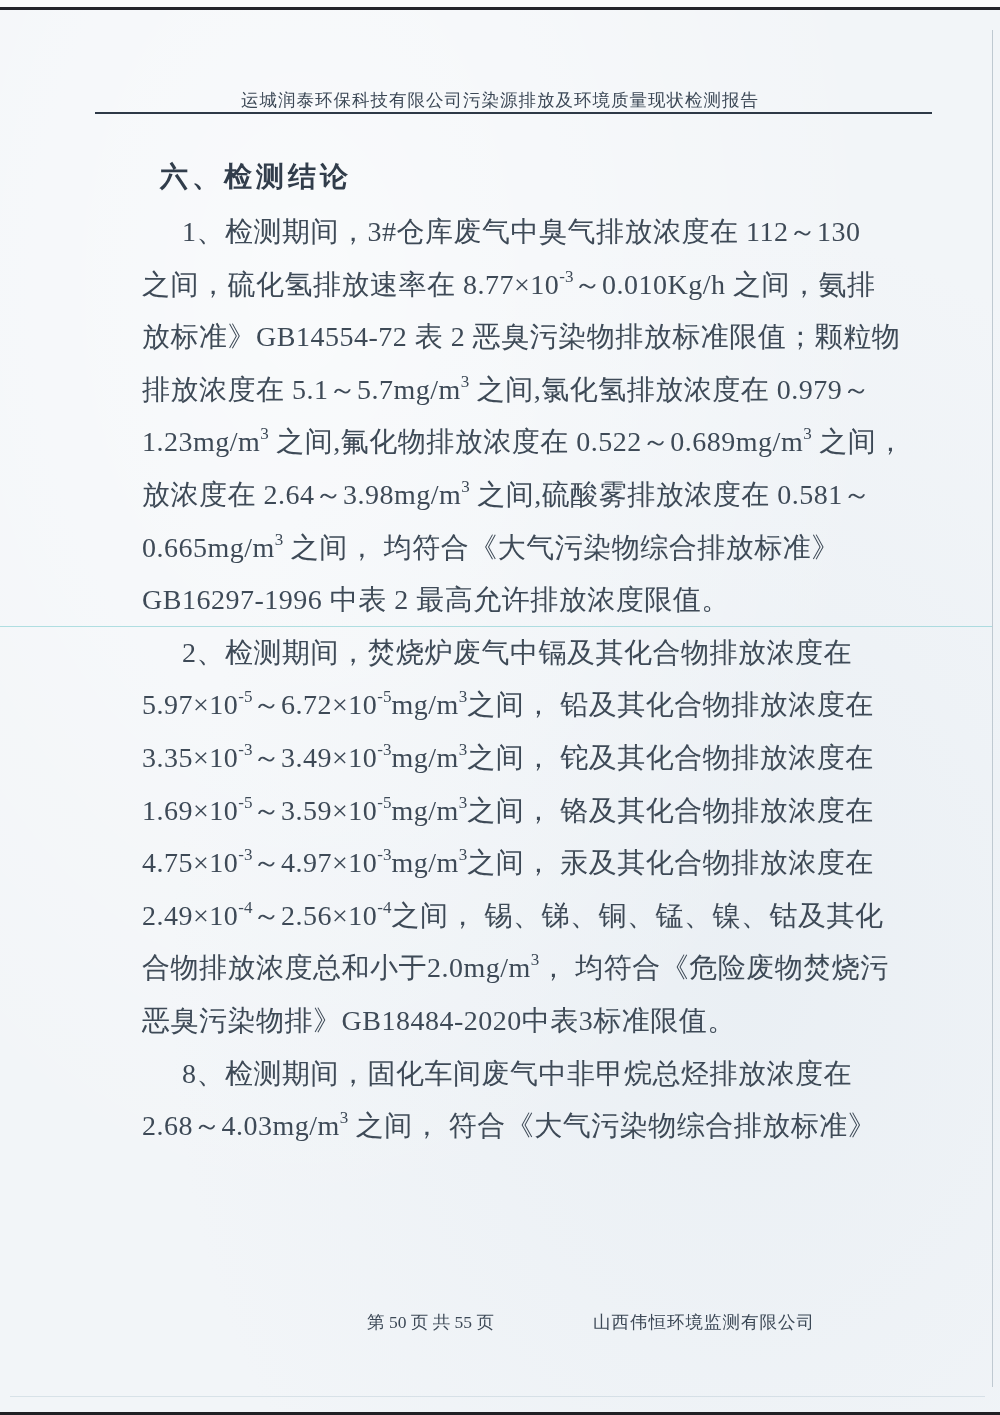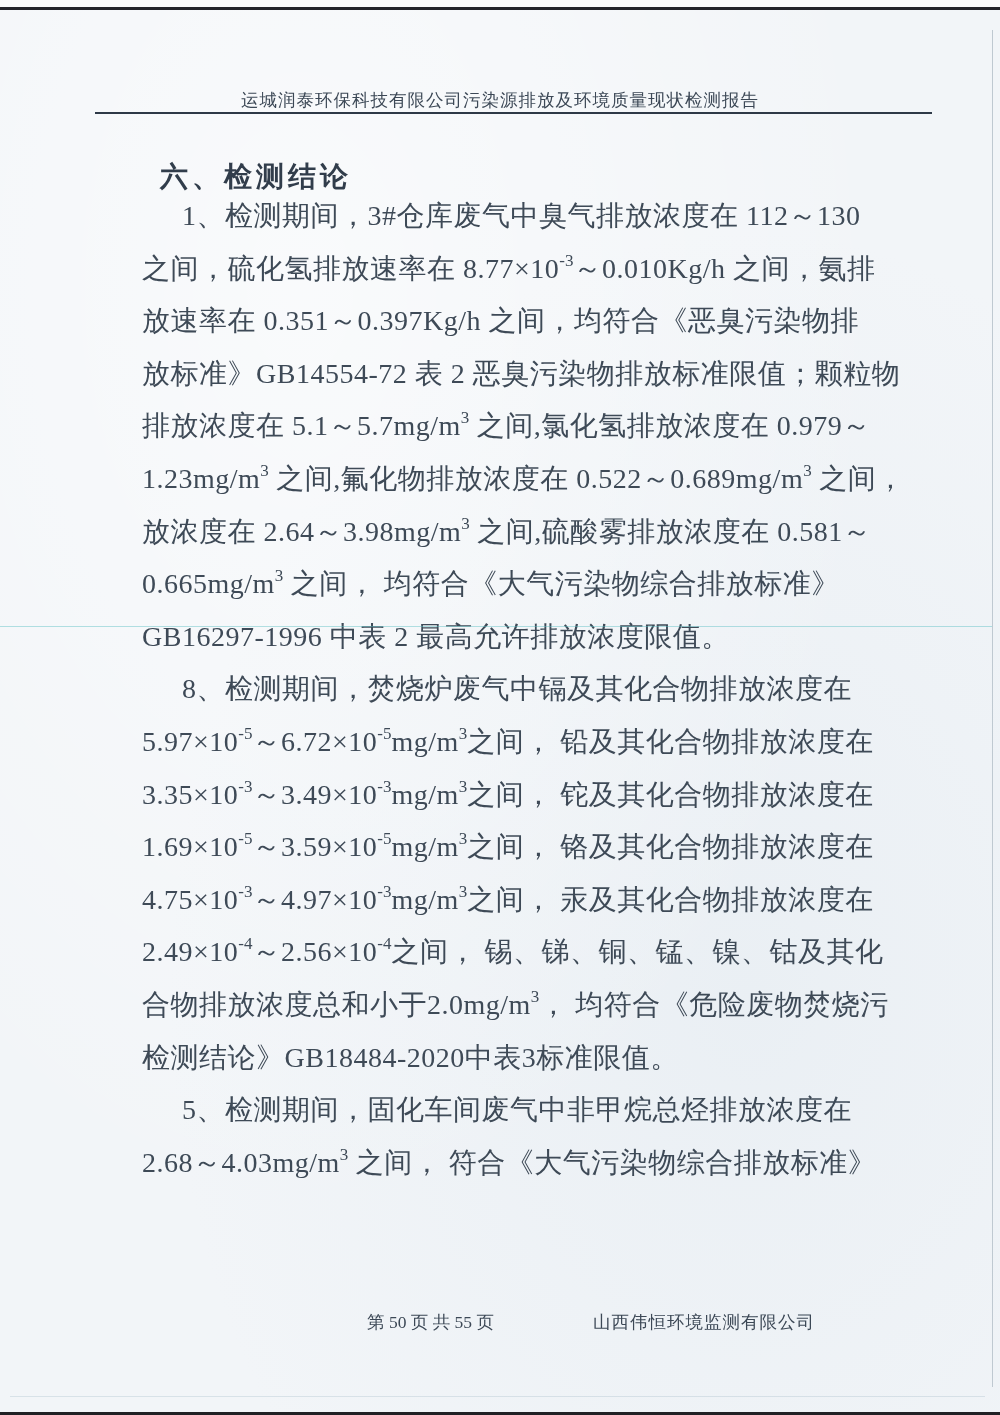--- a/index.html
+++ b/index.html
@@ -51,21 +51,21 @@
   }
   .section-title {
     position: absolute; top: 132px; left: 144px;
     margin: 16px;
     font-size: 28px;
     font-weight: bold;
     letter-spacing: 4px;
     color: #313d4b;
   }
   .body-text {
-    position: absolute; top: 180px; left: 142px; width: 726px;
+    position: absolute; top: 196px; left: 142px; width: 726px;
     font-size: 28px;
     color: #3e4a57;
     letter-spacing: 0.5px;
   }
   .body-text .line {
     line-height: 52.6px;
     height: 52.6px;
     white-space: nowrap;
   }
   .body-text .line.indent { text-indent: 40px; }
@@ -90,40 +90,39 @@
 
   <div class="header-title">运城润泰环保科技有限公司污染源排放及环境质量现状检测报告</div>
   <div class="header-rule"></div>
 
   <h1 class="section-title">六、检测结论</h1>
 
   <div class="body-text">
       <div>
         <div class="line indent">1、检测期间，3#仓库废气中臭气排放浓度在 112～130</div>
         <div class="line">之间，硫化氢排放速率在 8.77×10<sup>-3</sup>～0.010Kg/h 之间，氨排</div>
-        <div class="line">放速率在 0.351～0.397Kg/h 之间，均符合《恶臭污染物排</div>
         <div class="line">放标准》GB14554-72 表 2 恶臭污染物排放标准限值；颗粒物</div>
         <div class="line">排放浓度在 5.1～5.7mg/m<sup>3</sup> 之间,氯化氢排放浓度在 0.979～</div>
         <div class="line">1.23mg/m<sup>3</sup> 之间,氟化物排放浓度在 0.522～0.689mg/m<sup>3</sup> 之间，</div>
         <div class="line">放浓度在 2.64～3.98mg/m<sup>3</sup> 之间,硫酸雾排放浓度在 0.581～</div>
         <div class="line">0.665mg/m<sup>3</sup> 之间， 均符合《大气污染物综合排放标准》</div>
         <div class="line">GB16297-1996 中表 2 最高允许排放浓度限值。</div>
       </div>
       <div>
-        <div class="line indent">8、检测期间，焚烧炉废气中镉及其化合物排放浓度在</div>
+        <div class="line indent">2、检测期间，焚烧炉废气中镉及其化合物排放浓度在</div>
         <div class="line">5.97×10<sup>-5</sup>～6.72×10<sup>-5</sup>mg/m<sup>3</sup>之间， 铅及其化合物排放浓度在</div>
         <div class="line">3.35×10<sup>-3</sup>～3.49×10<sup>-3</sup>mg/m<sup>3</sup>之间， 铊及其化合物排放浓度在</div>
         <div class="line">1.69×10<sup>-5</sup>～3.59×10<sup>-5</sup>mg/m<sup>3</sup>之间， 铬及其化合物排放浓度在</div>
         <div class="line">4.75×10<sup>-3</sup>～4.97×10<sup>-3</sup>mg/m<sup>3</sup>之间， 汞及其化合物排放浓度在</div>
         <div class="line">2.49×10<sup>-4</sup>～2.56×10<sup>-4</sup>之间， 锡、锑、铜、锰、镍、钴及其化</div>
         <div class="line">合物排放浓度总和小于2.0mg/m<sup>3</sup>， 均符合《危险废物焚烧污</div>
-        <div class="line">检测结论》GB18484-2020中表3标准限值。</div>
+        <div class="line">恶臭污染物排》GB18484-2020中表3标准限值。</div>
       </div>
       <div>
-        <div class="line indent">5、检测期间，固化车间废气中非甲烷总烃排放浓度在</div>
+        <div class="line indent">8、检测期间，固化车间废气中非甲烷总烃排放浓度在</div>
         <div class="line">2.68～4.03mg/m<sup>3</sup> 之间， 符合《大气污染物综合排放标准》</div>
       </div>
     </div>
 
   <div class="footer">
     <span class="footer-page">第 50 页 共 55 页</span>
     <span class="footer-company">山西伟恒环境监测有限公司</span>
   </div>
 
   <div class="artifact-teal"></div>

